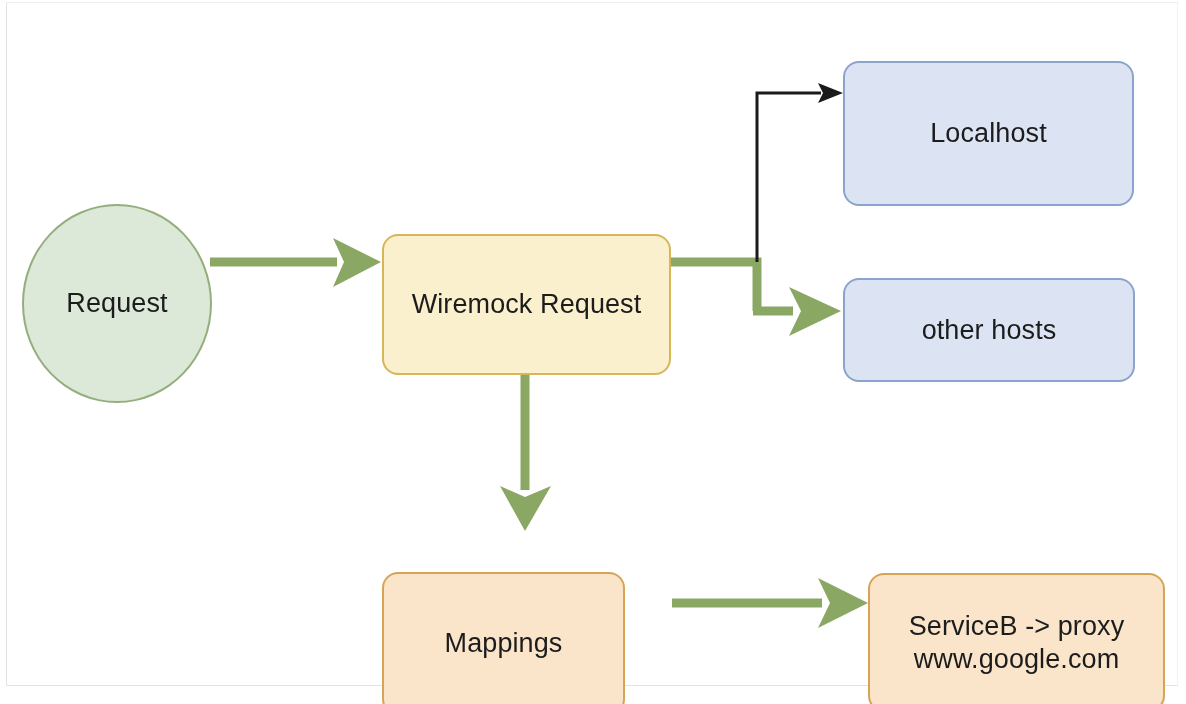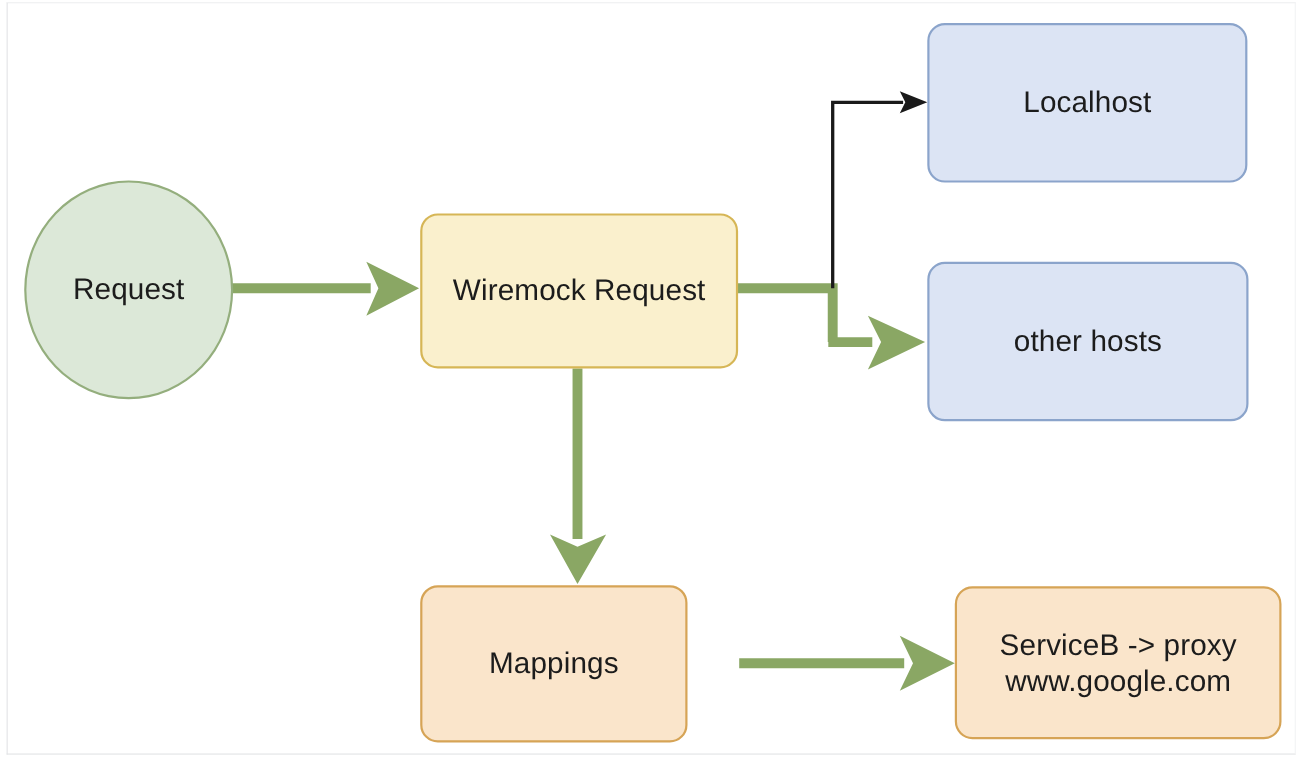--- a/index.html
+++ b/index.html
@@ -41,20 +41,21 @@
     box-sizing: border-box;
     display: flex;
     align-items: center;
     justify-content: center;
     text-align: center;
     color: #1c1c1c;
     font-size: 27px;
     font-weight: 400;
     line-height: 1.22;
     letter-spacing: 0.1px;
+    margin-top: 40px;
   }
   .node-rect {
     border-radius: 16px;
     border-width: 2px;
     border-style: solid;
   }
   .node-circle {
     border-radius: 50%;
     border-width: 2px;
     border-style: solid;
@@ -110,21 +111,21 @@
   <div class="node node-rect" style="left:382px; top:194px; width:289px; height:141px;
               background:#faf0cd; border-color:#d6b656;">
     <span class="node-label">Wiremock Request</span>
   </div>
 
   <div class="node node-rect" style="left:843px; top:21px; width:291px; height:145px;
               background:#dce4f4; border-color:#8ba4cb;">
     <span class="node-label">Localhost</span>
   </div>
 
-  <div class="node node-rect" style="left:843px; top:238px; width:292px; height:145px;
+  <div class="node node-rect" style="left:843px; top:238px; width:292px; height:104px;
               background:#dce4f4; border-color:#8ba4cb;">
     <span class="node-label">other hosts</span>
   </div>
 
   <div class="node node-rect" style="left:382px; top:532px; width:243px; height:143px;
               background:#fae5cb; border-color:#d6a456;">
     <span class="node-label">Mappings</span>
   </div>
 
   <div class="node node-rect" style="left:868px; top:533px; width:297px; height:139px;

